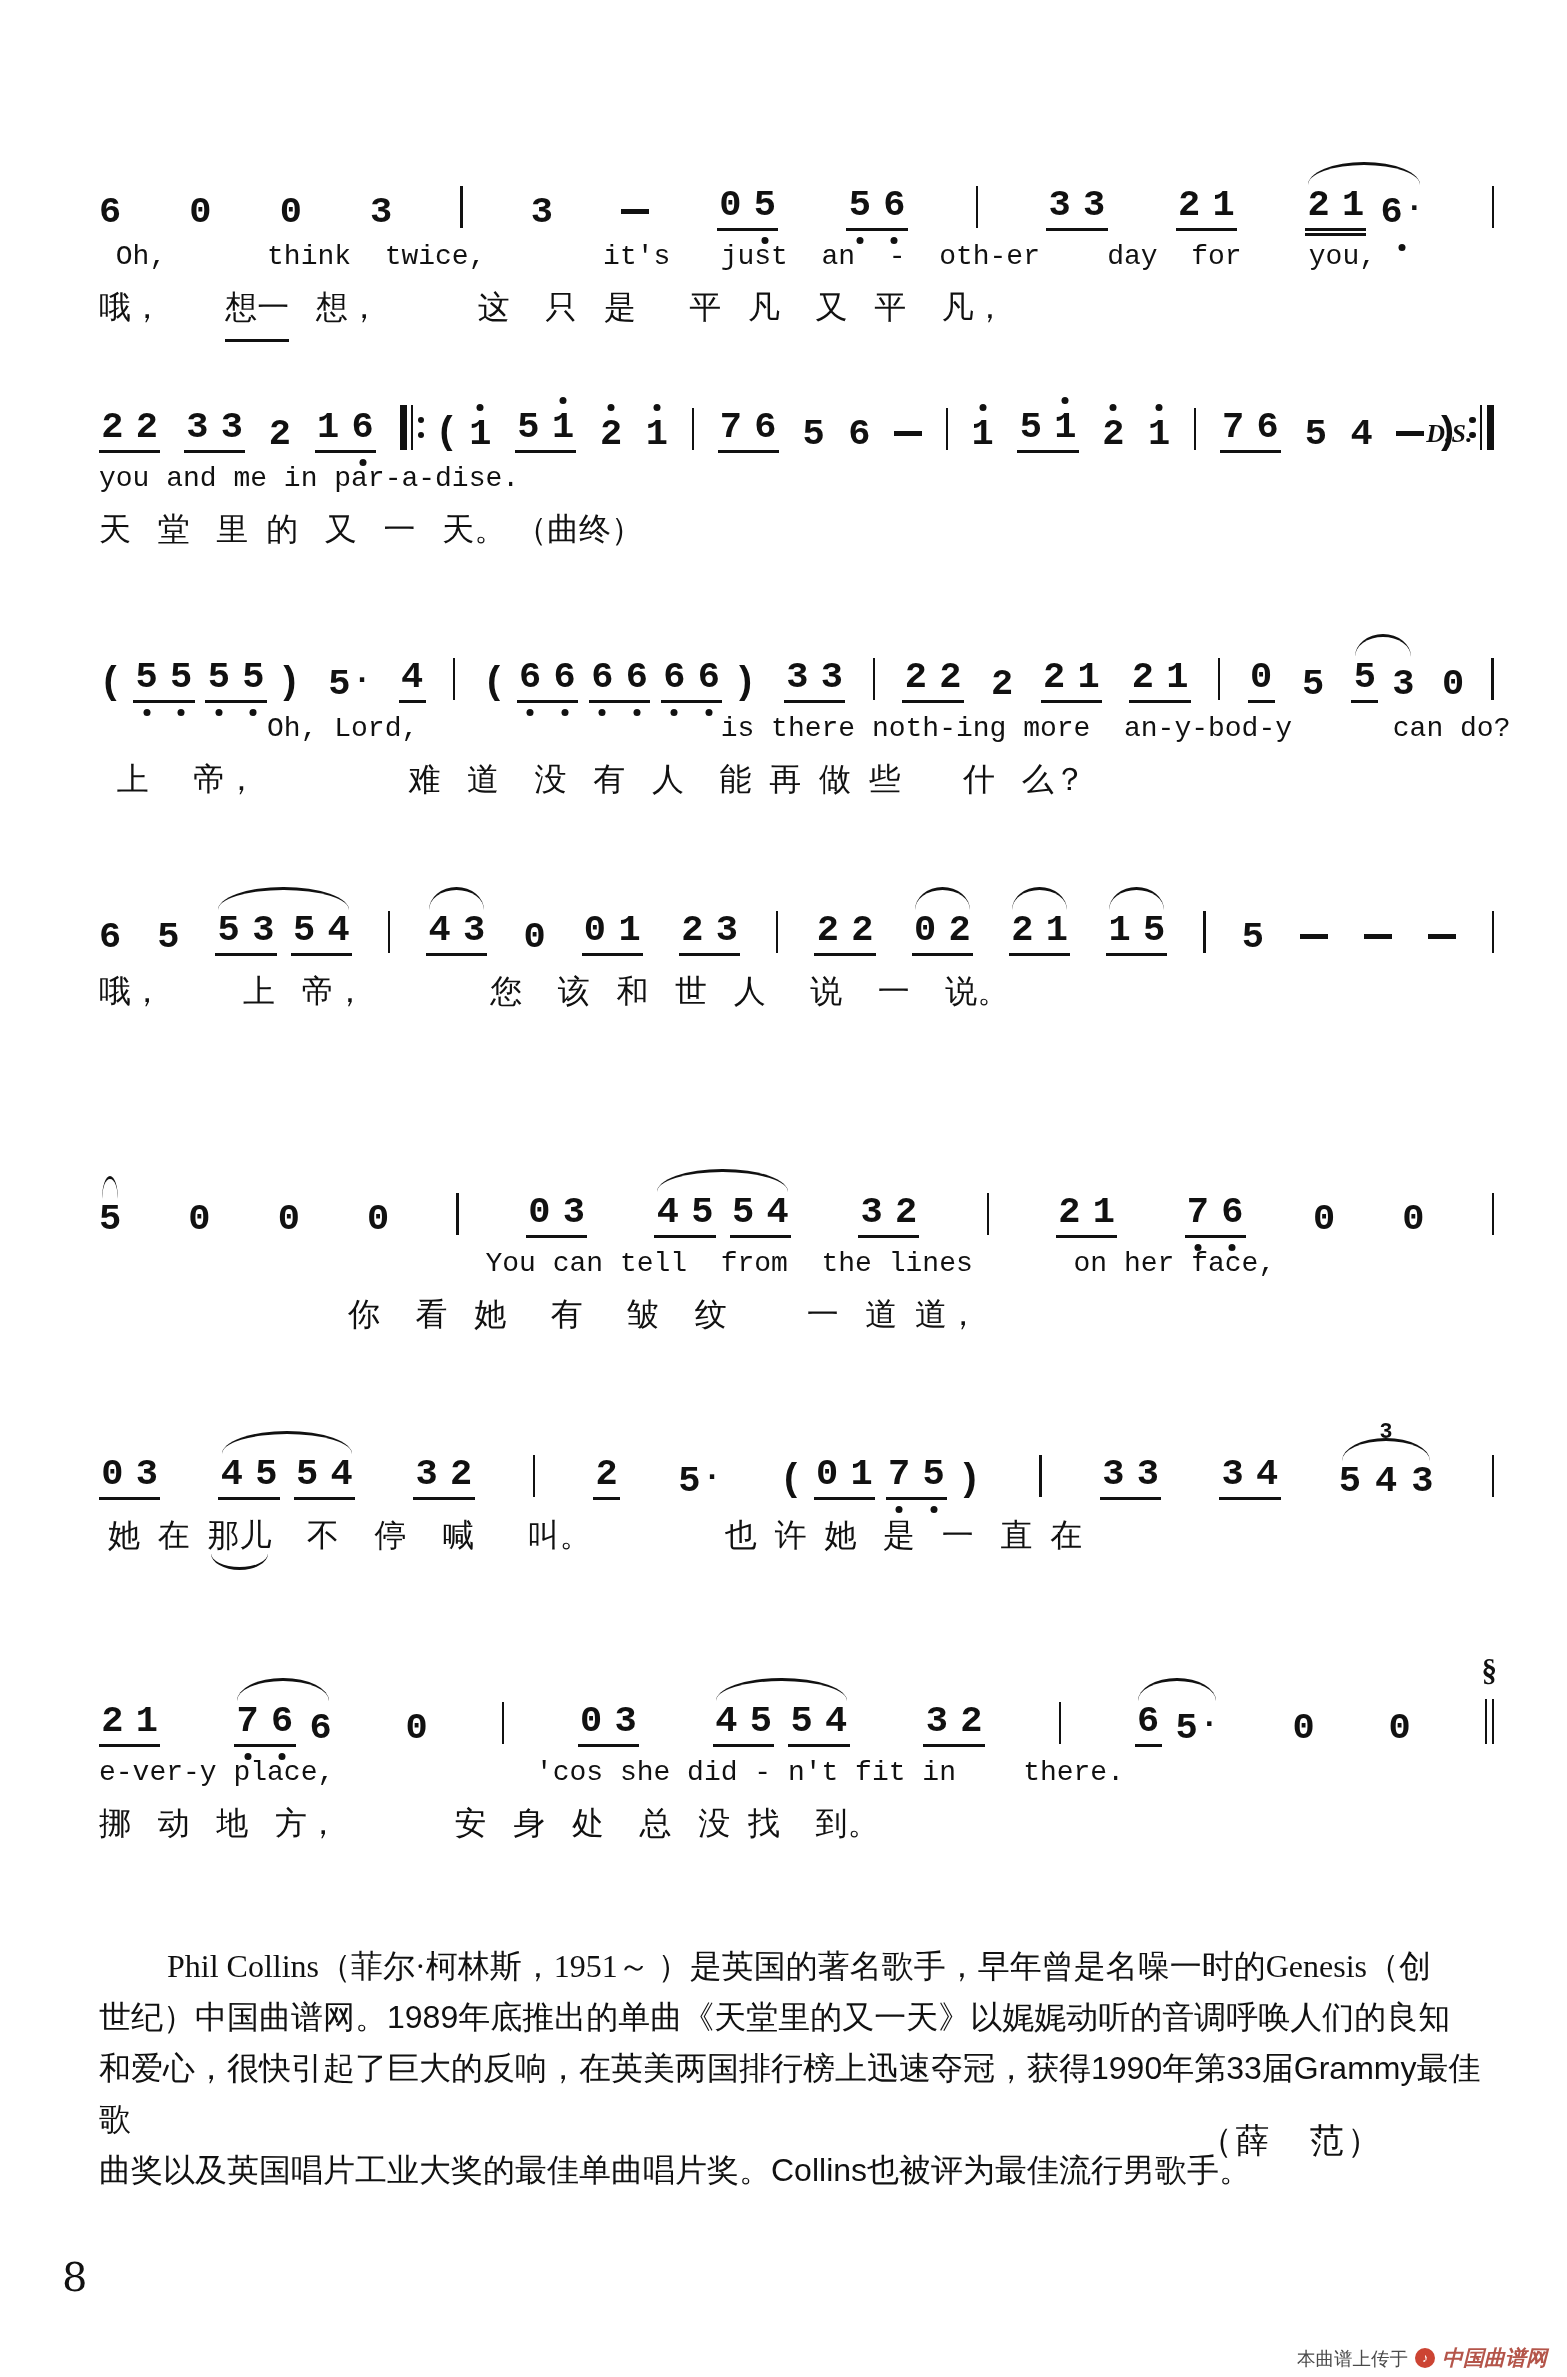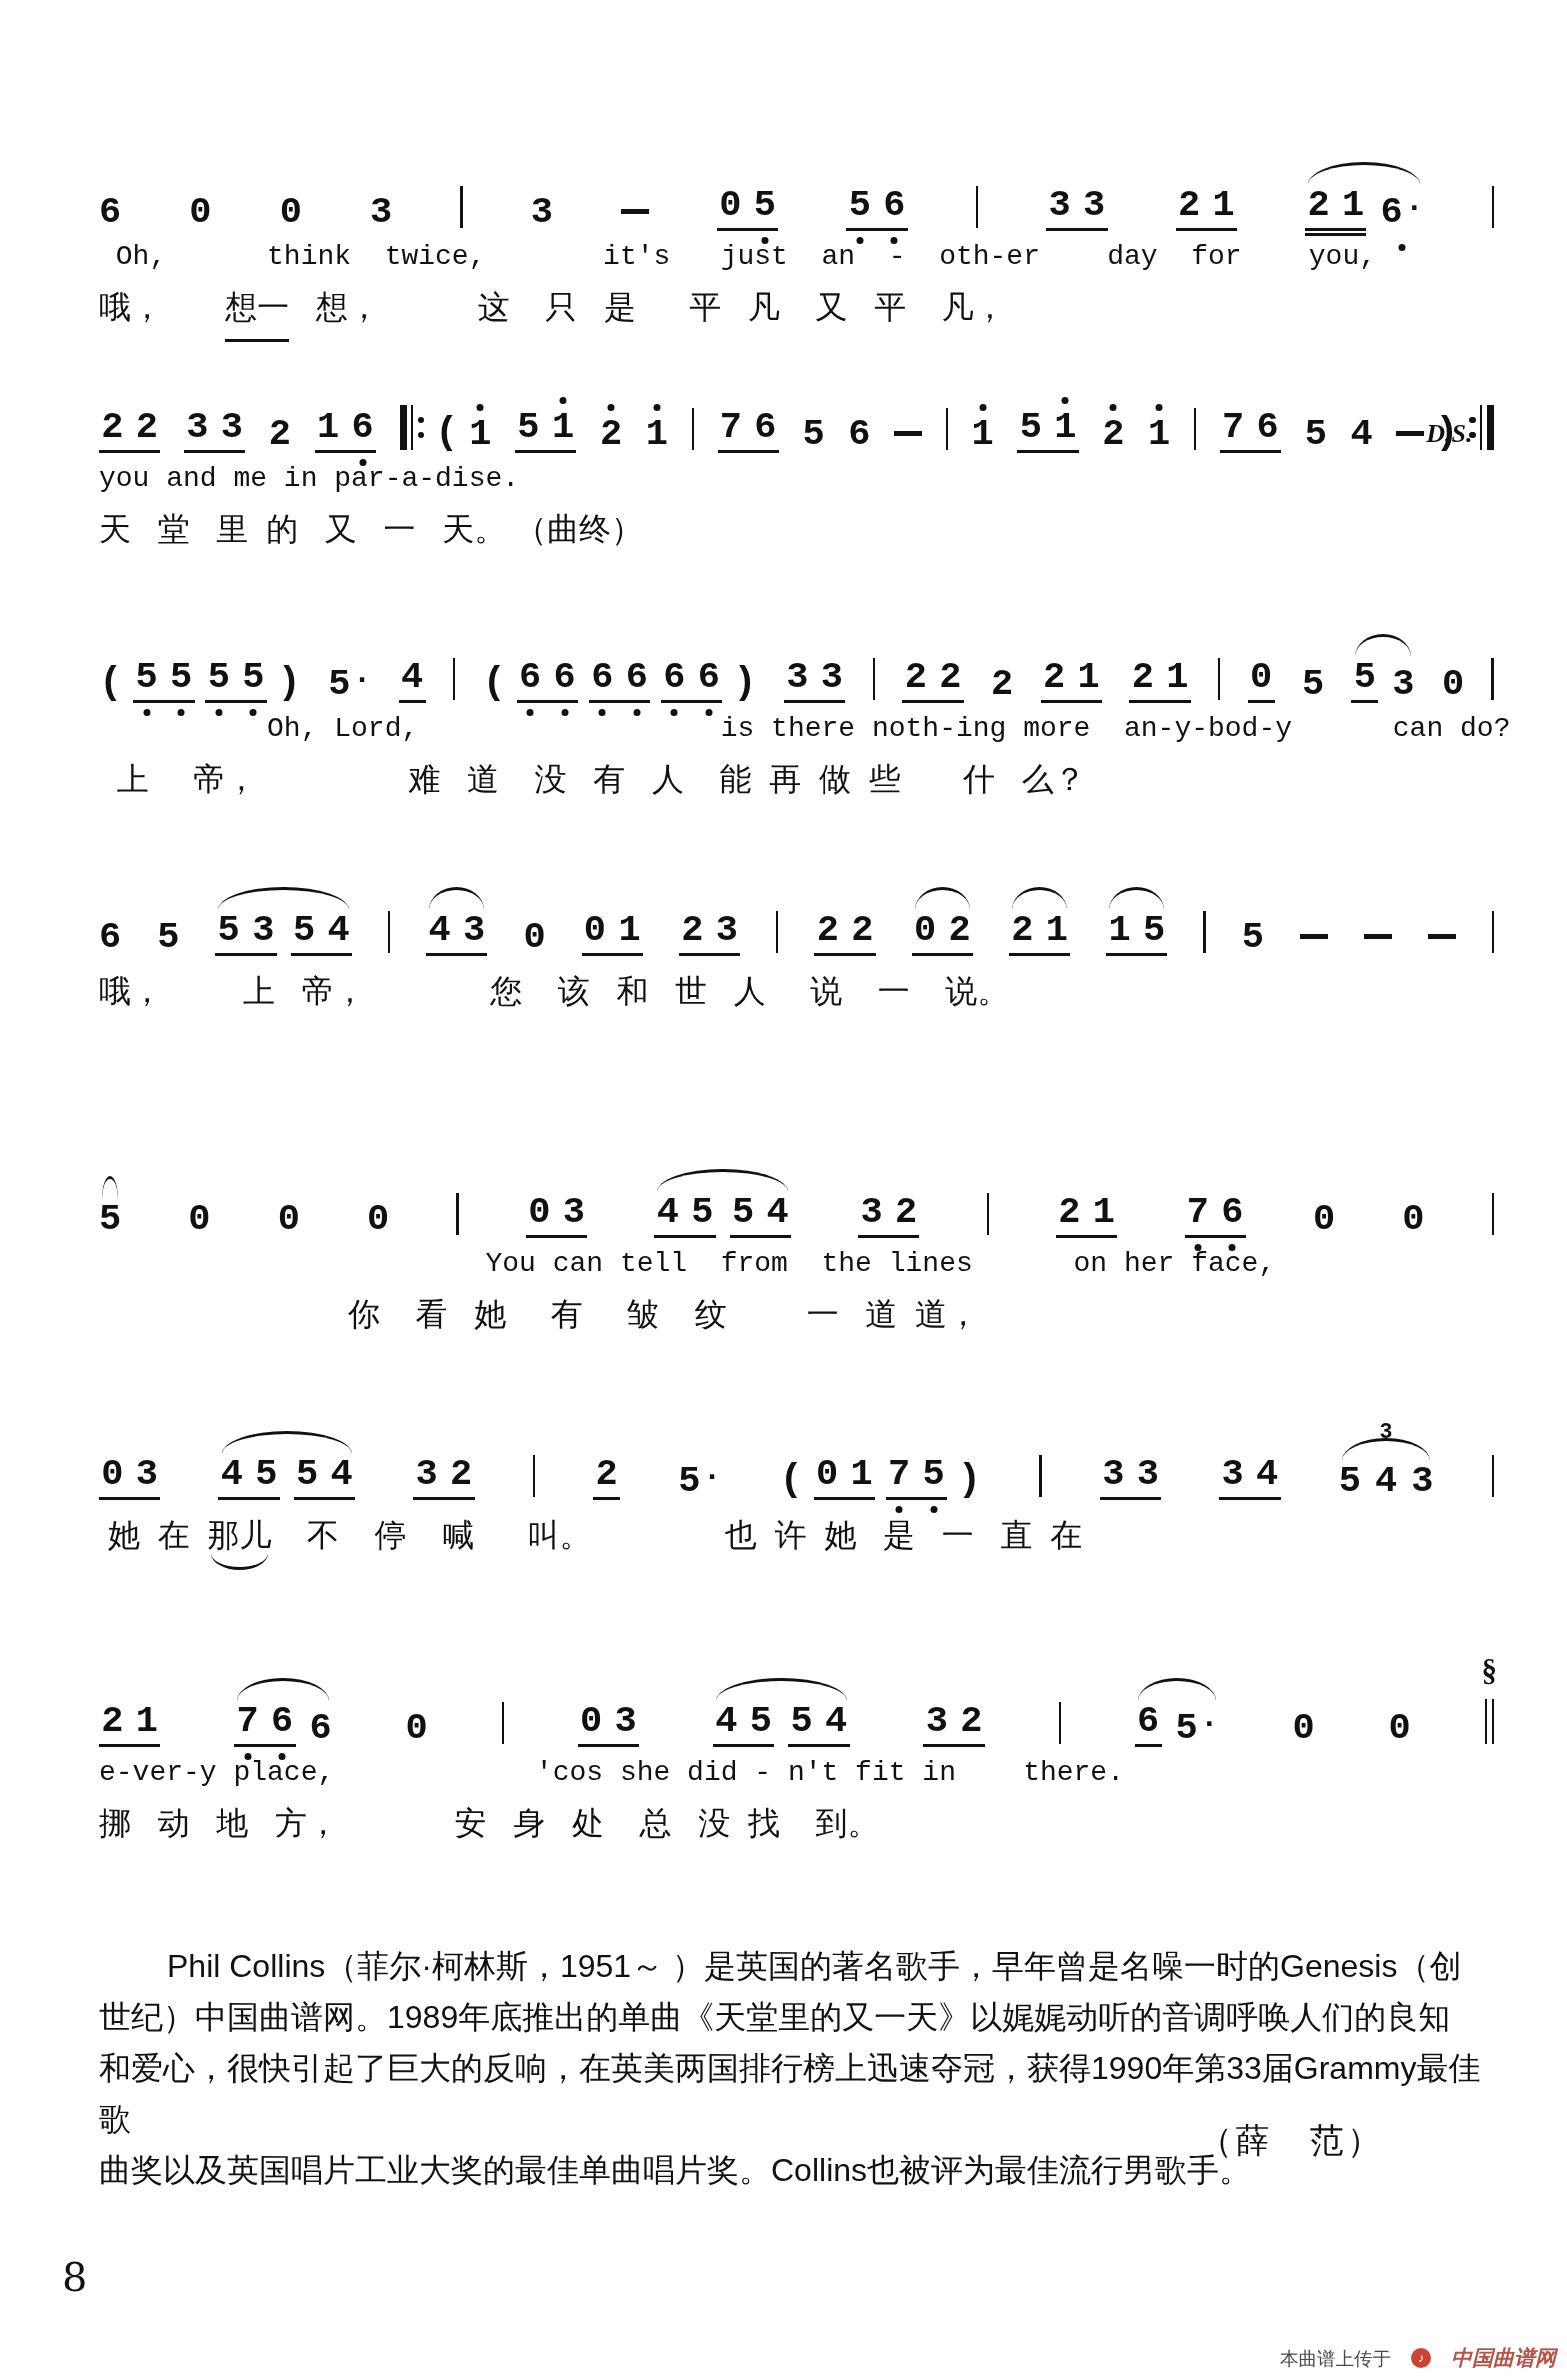--- a/index.html
+++ b/index.html
@@ -42,25 +42,25 @@
   .segno{position:absolute;top:-46px;right:-3.1px;font:700 31px "Liberation Serif",serif;}
   .ds{position:absolute;right:21.6px;top:89px;font:italic 700 26px "Liberation Serif",serif;}
   .lyric-en{font:400 28px "Liberation Mono",monospace;white-space:pre;margin-top:10px;}
   .lyric-zh{font:400 32px "Liberation Sans",sans-serif;white-space:pre;margin-top:14px;}
   .seg-u{border-bottom:3.1px solid #111;padding-bottom:14px;}
   .seg-arc{position:relative;}
   .seg-arc::after{content:'';position:absolute;left:3.1px;right:3.1px;bottom:-17px;height:14px;
                   border-bottom:3.1px solid #111;border-radius:0 0 50% 50%/0 0 100% 100%;}
   .bio{position:absolute;left:99px;top:1941px;width:1385px;
        font:400 32px "Liberation Sans",sans-serif;line-height:51px;}
-  .bio-line.indent{padding-left:68px;}
+  .bio-line.indent{padding-left:68px;font-family:Liberation Serif, serif;}
   .credit{position:absolute;right:183px;top:2118px;font:400 34px "Liberation Sans",sans-serif;
           letter-spacing:3.1px;}
   .pagenum{position:absolute;left:62px;top:2254px;font:400 40px "DejaVu Serif",serif;}
-  .watermark{position:absolute;right:11px;top:2344px;display:flex;align-items:center;gap:20px;
+  .watermark{position:absolute;right:20px;top:2344px;display:flex;align-items:center;gap:7px;
              font:400 18.5px "Liberation Sans",sans-serif;color:#4a4a4a;}
   .wm-logo{width:20px;height:20px;border-radius:50%;background:#cc4433;color:#fff;
            display:flex;align-items:center;justify-content:center;font-size:12.3px;flex:0 0 auto;}
   .wm-site{color:#b4554a;font-weight:700;font-style:italic;font-size:21px;}
 </style>
 </head>
 <body>
 
 <div class="page">
   <div id="systems">

